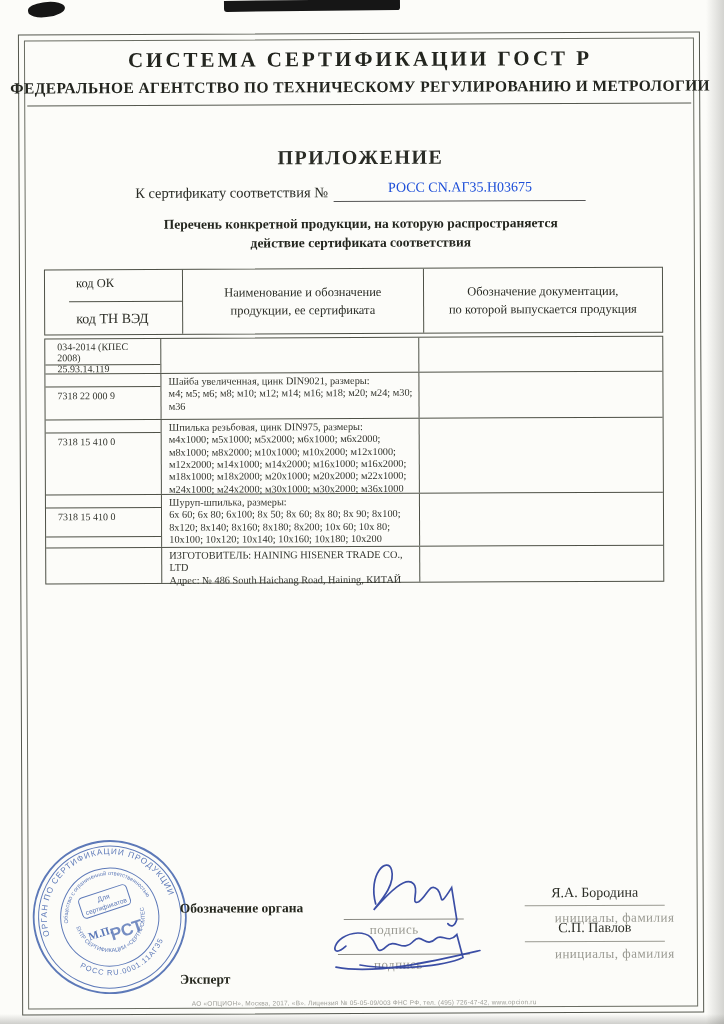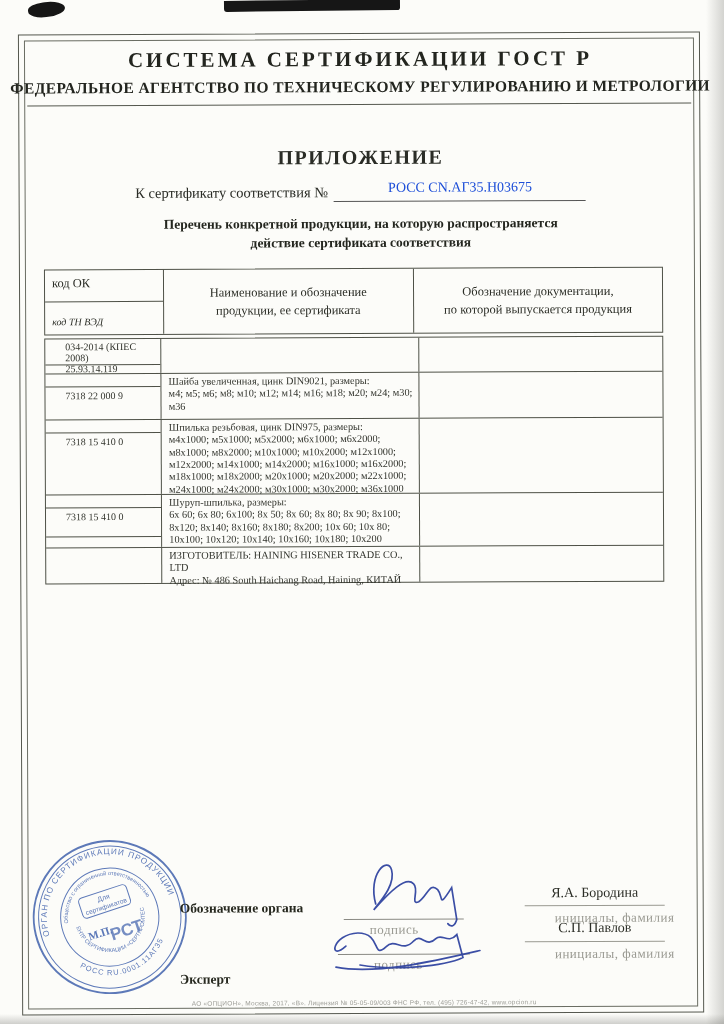--- a/index.html
+++ b/index.html
@@ -44,38 +44,38 @@
     text-align:center;vertical-align:baseline;margin-left:6px;}
   .cert-underline .val{position:relative;top:-5px;font-size:14px;color:#1d4ed8;}
 
   .subject{position:absolute;left:0;width:100%;text-align:center;
     font-size:13.5px;font-weight:bold;color:#24261f;}
   .subj1{top:216px;} .subj2{top:235px;}
 
   
   .thead{position:absolute;left:45px;top:268px;width:617px;height:64px;
     border:1.4px solid #4e5147;display:flex;}
-  .th-c1{width:118px;border-right:1.2px solid #4e5147;position:relative;}
+  .th-c1{width:118px;border-right:1.2px solid #4e5147;position:relative;margin-left:24px;}
   .th-c1 .t{position:absolute;left:7px;top:6px;font-size:12.5px;color:#2c2e27;}
-  .th-c1 .b{position:absolute;left:7px;bottom:7px;font-size:10px;color:#2c2e27;font-style:italic;}
+  .th-c1 .b{position:absolute;left:7px;bottom:7px;font-size:14px;color:#2c2e27;}
   .th-c1 .mid{position:absolute;left:0;top:31px;width:100%;border-top:1px solid #4e5147;}
   .th-c2{width:250px;border-right:1.2px solid #4e5147;display:flex;align-items:center;justify-content:center;}
   .th-c3{width:249px;display:flex;align-items:center;justify-content:center;}
   .th-txt{font-size:12.5px;text-align:center;line-height:1.45;color:#2c2e27;white-space:pre-line;}
 
   
   .tbody{position:absolute;left:45px;top:337px;width:617px;border:1.4px solid #4e5147;}
   .trow{display:flex;border-bottom:1px solid #4e5147;}
   .trow:last-child{border-bottom:none;}
   .td-c1{width:118px;border-right:1px solid #4e5147;position:relative;font-size:10px;color:#33352e;}
   .td-c2{width:250px;border-right:1px solid #4e5147;padding:2px 6px 2px 7px;
     font-size:10.3px;line-height:1.2;color:#33352e;white-space:pre-line;}
   .td-c3{width:249px;}
   .strip{height:12px;border-bottom:1px solid #4e5147;}
-  .code-txt{padding:3px 20px;white-space:pre-line;font-family:Liberation Serif, serif;}
+  .code-txt{padding:3px 12px;white-space:pre-line;font-family:Liberation Serif, serif;}
   .r0 .code-txt{padding-top:2px;}
   .r0 .strip0{height:8px;border-top:1px solid #4e5147;border-bottom:none;position:absolute;bottom:0;width:100%;}
   .substrip{position:absolute;left:0;bottom:0;width:100%;border-top:1px solid #4e5147;height:10px;}
 
   
   .role{position:absolute;left:178px;font-size:13.5px;font-weight:bold;color:#26281f;}
   .role1{top:900px;} .role2{top:971px;}
   .sig-line{position:absolute;border-bottom:1.1px solid #8a8a84;}
   .sl1{left:342px;top:903px;width:120px;height:16px;}
   .sl2{left:336px;top:938px;width:132px;height:16px;}

